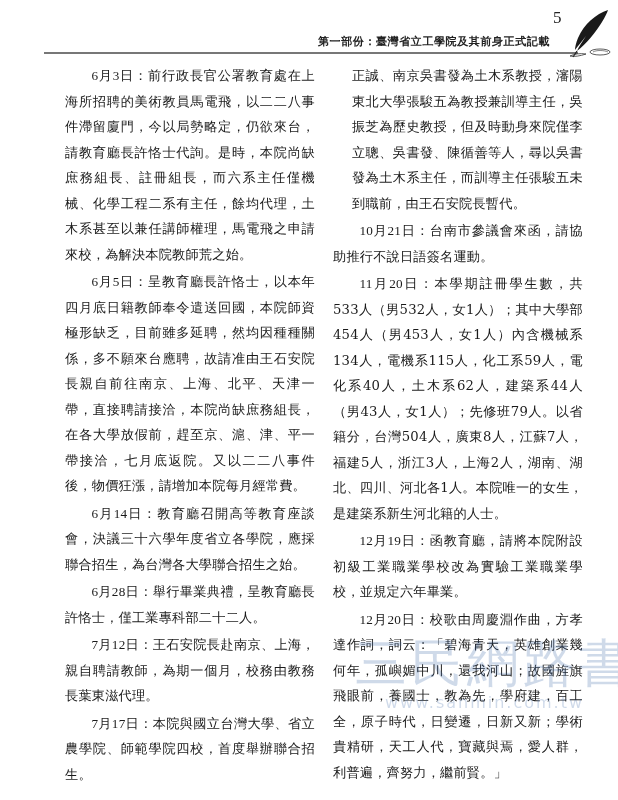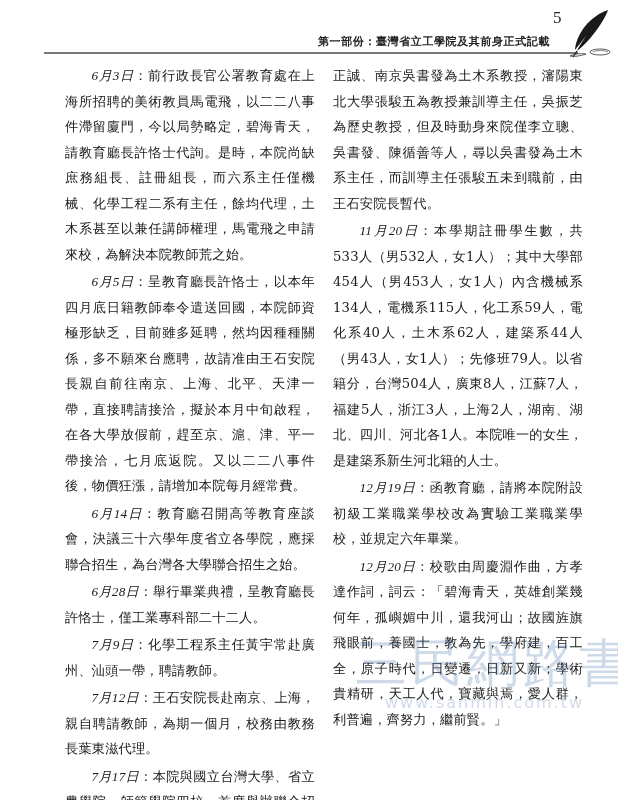--- a/index.html
+++ b/index.html
@@ -10,22 +10,22 @@
       font-family: "Liberation Serif", serif; color: #222; }
     .running-title { position: absolute; left: 318px; top: 34px; font-size: 11px;
       letter-spacing: 0.6px; color: #222; font-weight: bold; white-space: nowrap; }
     .header-rule { position: absolute; left: 44px; top: 52px; width: 534px; height: 2px; background: #777; }
     .quill { position: absolute; left: 560px; top: 8px; width: 52px; height: 52px; }
     .col { position: absolute; top: 63px; width: 250px; font-size: 13.2px;
       line-height: 25.5px; text-align: justify; letter-spacing: 0.2px; }
     .col-left { left: 65px; }
     .col-right { left: 333px; }
     .entry { margin: 0 0 2px 0; text-indent: 2em; }
-    .entry-first-noindent { text-indent: 0; }
-    .date { font-family: "Liberation Serif", serif; font-style: italic; }
+    .entry-first-noindent { text-indent: 0; margin-left: 19px; }
+    .date { font-family: "Liberation Serif", serif; }
     .watermark { position: absolute; left: 235px; top: 625px; width: 340px; height: 110px;
       pointer-events: none; opacity: 0.22; }
     .wm-text { position: absolute; left: 120px; top: 4px; font-size: 52px; color: #2a5aa0;
       font-family: "DejaVu Sans", sans-serif; letter-spacing: 4px; white-space: nowrap; }
     .wm-url { position: absolute; left: 150px; top: 68px; font-size: 16px; color: #2a5aa0;
       font-family: "DejaVu Sans", sans-serif; letter-spacing: 2px; }
   </style>
 </head>
 <body>
 
@@ -36,32 +36,32 @@
   <svg class="quill" viewBox="0 0 52 52">
     <path d="M48 2 C36 6 24 16 18 30 C16 35 15 39 15 42 C18 38 22 33 26 28 C22 34 19 38 17 43 C26 36 36 24 42 14 C45 9 47 5 48 2 Z" fill="#1a1a1a"></path>
     <path d="M17 43 L13 49" stroke="#1a1a1a" stroke-width="1.2"></path>
     <path d="M10 48 C14 46 20 45 26 46 C20 48 14 49 10 48 Z" fill="none" stroke="#333" stroke-width="0.8"></path>
     <ellipse cx="40" cy="44" rx="10" ry="3" fill="none" stroke="#333" stroke-width="0.8"></ellipse>
     <path d="M33 44 C36 42 44 42 48 44" fill="none" stroke="#333" stroke-width="0.6"></path>
   </svg>
 </div>
 
 <div class="col col-left">
-  <p class="entry"><span class="date">6月3日</span><span>：前行政長官公署教育處在上海所招聘的美術教員馬電飛，以二二八事件滯留廈門，今以局勢略定，碧海青天，請教育廳長許恪士代詢。是時，本院尚缺庶務組長、註冊組長，而六系主任僅機械、化學工程二系有主任，餘均代理，土木系甚至以兼任講師權理，馬電飛之申請來校，為解決本院教師荒之始。</span></p>
-  <p class="entry"><span class="date">6月5日</span><span>：呈教育廳長許恪士，以本年四月底日籍教師奉令遣送回國，本院師資極形缺乏，目前雖多延聘，然均因種種關係，多不願來台應聘，故請准由王石安院長親自前往南京、上海、北平、天津一帶，直接聘請接洽，擬於本月中旬啟程，在各大學放假前，趕至京、滬、津、平一帶接洽，七月底返院。又以二二八事件後，物價狂漲，請增加本院每月經常費。</span></p>
+  <p class="entry"><span class="date">6月3日</span><span>：前行政長官公署教育處在上海所招聘的美術教員馬電飛，以二二八事件滯留廈門，今以局勢略定，仍欲來台，請教育廳長許恪士代詢。是時，本院尚缺庶務組長、註冊組長，而六系主任僅機械、化學工程二系有主任，餘均代理，土木系甚至以兼任講師權理，馬電飛之申請來校，為解決本院教師荒之始。</span></p>
+  <p class="entry"><span class="date">6月5日</span><span>：呈教育廳長許恪士，以本年四月底日籍教師奉令遣送回國，本院師資極形缺乏，目前雖多延聘，然均因種種關係，多不願來台應聘，故請准由王石安院長親自前往南京、上海、北平、天津一帶，直接聘請接洽，本院尚缺庶務組長，在各大學放假前，趕至京、滬、津、平一帶接洽，七月底返院。又以二二八事件後，物價狂漲，請增加本院每月經常費。</span></p>
   <p class="entry"><span class="date">6月14日</span><span>：教育廳召開高等教育座談會，決議三十六學年度省立各學院，應採聯合招生，為台灣各大學聯合招生之始。</span></p>
   <p class="entry"><span class="date">6月28日</span><span>：舉行畢業典禮，呈教育廳長許恪士，僅工業專科部二十二人。</span></p>
-  <p class="entry"><span class="date">7月9日</span><span>：化學工程系主任黃宇常赴廣州、汕頭一帶，聘請教師。</span></p>
   <p class="entry"><span class="date">7月12日</span><span>：王石安院長赴南京、上海，親自聘請教師，為期一個月，校務由教務長葉東滋代理。</span></p>
   <p class="entry"><span class="date">7月17日</span><span>：本院與國立台灣大學、省立農學院、師範學院四校，首度舉辦聯合招生。</span></p>
 
 </div>
 
 <div class="col col-right">
   <p class="entry entry-first-noindent">正誠、南京吳書發為土木系教授，瀋陽東北大學張駿五為教授兼訓導主任，吳振芝為歷史教授，但及時動身來院僅李立聰、吳書發、陳循善等人，尋以吳書發為土木系主任，而訓導主任張駿五未到職前，由王石安院長暫代。</p>
+  <p class="entry"><span class="date">10月21日</span><span>：台南市參議會來函，請協助推行不說日語簽名運動。</span></p>
   <p class="entry"><span class="date">11月20日</span><span>：本學期註冊學生數，共533人（男532人，女1人）；其中大學部454人（男453人，女1人）內含機械系134人，電機系115人，化工系59人，電化系40人，土木系62人，建築系44人（男43人，女1人）；先修班79人。以省籍分，台灣504人，廣東8人，江蘇7人，福建5人，浙江3人，上海2人，湖南、湖北、四川、河北各1人。本院唯一的女生，是建築系新生河北籍的人士。</span></p>
   <p class="entry"><span class="date">12月19日</span><span>：函教育廳，請將本院附設初級工業職業學校改為實驗工業職業學校，並規定六年畢業。</span></p>
   <p class="entry"><span class="date">12月20日</span><span>：校歌由周慶淵作曲，方孝達作詞，詞云：「碧海青天，英雄創業幾何年，孤嶼媚中川，還我河山；故國旌旗飛眼前，養國士，教為先，學府建，百工全，原子時代，日變遷，日新又新；學術貴精研，天工人代，寶藏與焉，愛人群，利普遍，齊努力，繼前賢。」</span></p>
 
 </div>
 
 <div class="watermark">
   <span class="wm-text">三民網路書店</span>
   <span class="wm-url">www.sanmin.com.tw</span>
 </div>

